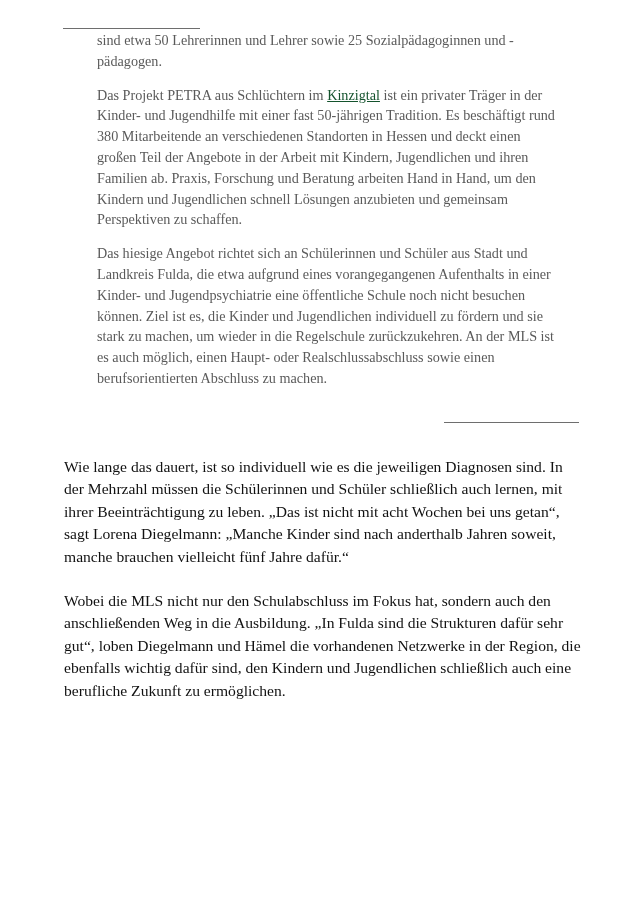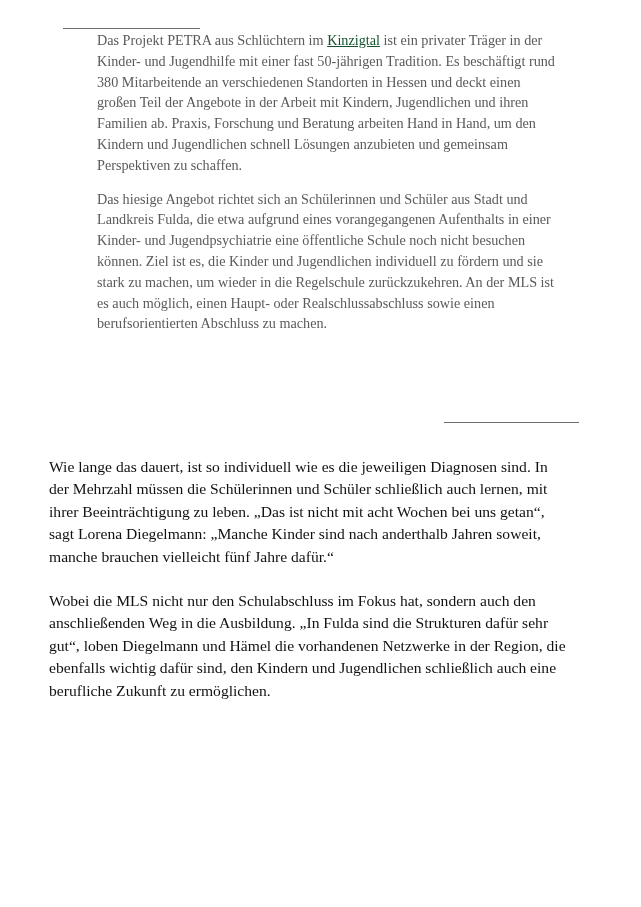--- a/index.html
+++ b/index.html
@@ -41,38 +41,39 @@
     }
     .box p {
       margin: 0 0 13px 0;
     }
     .box a {
       color: #14532d;
       text-decoration: underline;
     }
     .main {
       position: absolute;
-      left: 49px;
+      left: 64px;
       top: 456px;
       width: 520px;
       color: #111111;
       font-family: "Liberation Serif", "DejaVu Serif", serif;
       font-size: 15.6px;
       line-height: 22.4px;
     }
     .main p {
       margin: 0 0 22px 0;
     }
   </style>
 </head>
 <body>
 
 <div class="rule rule-top"></div>
 
 <div class="box">
+  <p>sind etwa 50 Lehrerinnen und Lehrer sowie 25 Sozialpädagoginnen und -pädagogen.</p>
   <p><span>Das Projekt PETRA aus Schlüchtern im </span><a href="#">Kinzigtal</a><span> ist ein privater Träger in der Kinder- und Jugendhilfe mit einer fast 50-jährigen Tradition. Es beschäftigt rund 380 Mitarbeitende an verschiedenen Standorten in Hessen und deckt einen großen Teil der Angebote in der Arbeit mit Kindern, Jugendlichen und ihren Familien ab. Praxis, Forschung und Beratung arbeiten Hand in Hand, um den Kindern und Jugendlichen schnell Lösungen anzubieten und gemeinsam Perspektiven zu schaffen.</span></p>
   <p>Das hiesige Angebot richtet sich an Schülerinnen und Schüler aus Stadt und Landkreis Fulda, die etwa aufgrund eines vorangegangenen Aufenthalts in einer Kinder- und Jugendpsychiatrie eine öffentliche Schule noch nicht besuchen können. Ziel ist es, die Kinder und Jugendlichen individuell zu fördern und sie stark zu machen, um wieder in die Regelschule zurückzukehren. An der MLS ist es auch möglich, einen Haupt- oder Realschlussabschluss sowie einen berufsorientierten Abschluss zu machen.</p>
 </div>
 
 <div class="rule rule-bottom"></div>
 
 <div class="main">
   <p>Wie lange das dauert, ist so individuell wie es die jeweiligen Diagnosen sind. In der Mehrzahl müssen die Schülerinnen und Schüler schließlich auch lernen, mit ihrer Beeinträchtigung zu leben. „Das ist nicht mit acht Wochen bei uns getan“, sagt Lorena Diegelmann: „Manche Kinder sind nach anderthalb Jahren soweit, manche brauchen vielleicht fünf Jahre dafür.“</p>
   <p>Wobei die MLS nicht nur den Schulabschluss im Fokus hat, sondern auch den anschließenden Weg in die Ausbildung. „In Fulda sind die Strukturen dafür sehr gut“, loben Diegelmann und Hämel die vorhandenen Netzwerke in der Region, die ebenfalls wichtig dafür sind, den Kindern und Jugendlichen schließlich auch eine berufliche Zukunft zu ermöglichen.</p>
 </div>

